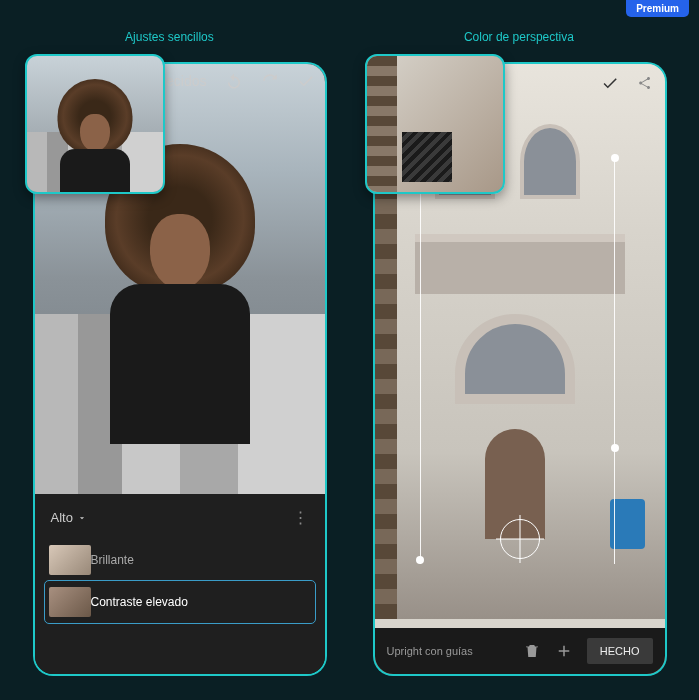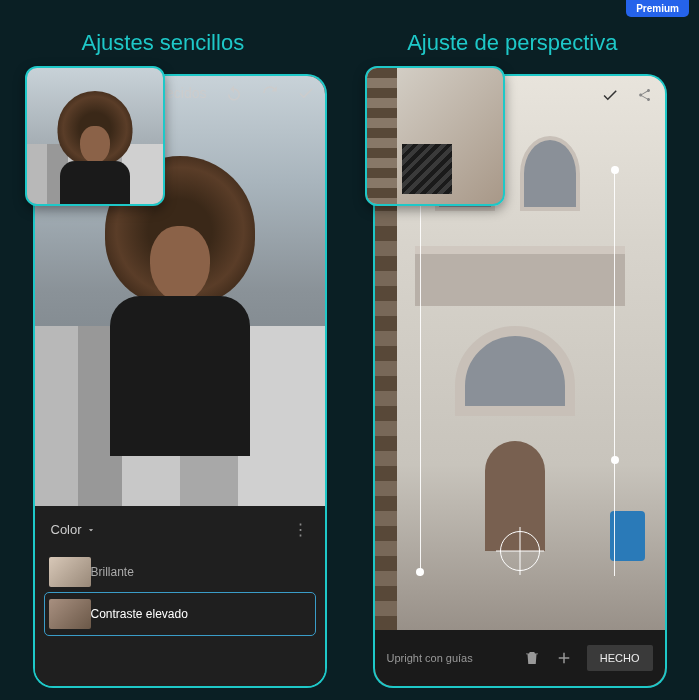--- a/index.html
+++ b/index.html
@@ -1,19 +1,19 @@
 <!DOCTYPE html>
 <html><head>
 <meta charset="utf-8">
 <style>
 *{margin:0;padding:0;box-sizing:border-box}
 body{background:#0a1f24;font-family:-apple-system,BlinkMacSystemFont,sans-serif;width:699px;height:700px;overflow:hidden;position:relative}
 .badge{position:absolute;top:0;right:10px;background:#2563eb;color:#fff;font-size:10px;font-weight:600;padding:3px 10px;border-radius:0 0 5px 5px;z-index:10}
 .titles{display:flex;justify-content:space-around;padding:30px 0 20px}
-.titles h2{color:#1ec8c8;font-size:22px;font-weight:500}
+.titles h2{color:#1ec8c8;font-size:12px;font-weight:500}
 .panels{display:flex;justify-content:center;gap:50px;padding:0 20px}
 .phone{position:relative;width:290px;height:610px;border-radius:18px;overflow:hidden;box-shadow:0 0 0 2px #1ec8c8}
 .thumb{position:absolute;top:-10px;left:-10px;width:140px;height:140px;border-radius:12px;border:2px solid #1ec8c8;overflow:hidden;z-index:5;box-shadow:0 4px 12px rgba(0,0,0,.4)}
 .phone-left{background:#1a1a1a}
 .photo-main{width:100%;height:430px;background:linear-gradient(180deg,#c8d2d8 0%,#a8b4bc 25%,#8a9298 50%,#6b7278 100%);position:relative}
 .person{position:absolute;left:50%;top:50%;transform:translate(-50%,-45%);width:180px;height:300px}
 .hair{position:absolute;top:0;left:50%;transform:translateX(-50%);width:150px;height:150px;background:radial-gradient(circle,#3a2818 30%,#5a3d28 60%,#2a1c10 90%);border-radius:50% 50% 45% 45%}
 .face{position:absolute;top:70px;left:50%;transform:translateX(-50%);width:60px;height:75px;background:#8b6248;border-radius:45% 45% 50% 50%}
 .body{position:absolute;top:140px;left:50%;transform:translateX(-50%);width:140px;height:160px;background:#1a1a1a;border-radius:30px 30px 0 0}
 .buildings{position:absolute;bottom:0;left:0;right:0;height:180px;background:linear-gradient(90deg,#b8b8b8 0%,#b8b8b8 15%,#989898 15%,#989898 30%,#c8c8c8 30%,#c8c8c8 50%,#a8a8a8 50%,#a8a8a8 70%,#d0d0d0 70%,#d0d0d0 100%)}
@@ -44,38 +44,38 @@
 .bin{position:absolute;bottom:70px;right:20px;width:35px;height:50px;background:#2a7ab8;border-radius:4px}
 .topbar-right{position:absolute;top:10px;right:12px;display:flex;gap:16px}
 .guide-v{position:absolute;top:90px;bottom:55px;left:45px;width:1px;background:rgba(255,255,255,.9)}
 .guide-v.r{left:auto;right:50px}
 .guide-dot{position:absolute;width:8px;height:8px;background:#fff;border-radius:50%}
 .gd1{top:90px;left:41px}.gd2{top:90px;right:46px}.gd3{top:380px;right:46px}.gd4{bottom:55px;left:41px}
 .crosshair{position:absolute;bottom:60px;left:50%;transform:translateX(-50%);width:40px;height:40px;border:1px solid #fff;border-radius:50%}
 .crosshair::before,.crosshair::after{content:"";position:absolute;background:#fff}
 .crosshair::before{left:50%;top:-5px;bottom:-5px;width:1px;transform:translateX(-50%)}
 .crosshair::after{top:50%;left:-5px;right:-5px;height:1px;transform:translateY(-50%)}
-.bottom-bar{position:absolute;bottom:0;left:0;right:0;height:56px;background:#1a1a1a;display:flex;align-items:center;padding:0 12px;gap:14px}
+.bottom-bar{position:absolute;bottom:0;left:0;right:0;height:46px;background:#1a1a1a;display:flex;align-items:center;padding:0 12px;gap:14px}
 .bottom-bar .txt{color:#999;font-size:11px;flex:1}
 .done{background:#3a3a3a;color:#eee;font-size:11px;padding:7px 13px;border-radius:2px;font-weight:500}
 .tl{background:linear-gradient(180deg,#c8d2d8 0%,#8a9298 100%)}
 .tl .person{transform:translate(-50%,-40%) scale(.5)}
 .tr{background:linear-gradient(135deg,#d8d4cc 0%,#a89888 100%)}
 .tr-stripe{position:absolute;top:0;left:0;width:30px;height:100%;background:repeating-linear-gradient(180deg,#584838 0 10px,#887868 10px 20px)}
 .tr-stairs{position:absolute;bottom:10px;left:35px;width:50px;height:50px;background:repeating-linear-gradient(135deg,#1a1a1a 0 4px,#3a3a3a 4px 8px)}
 svg{fill:currentColor}
 </style>
 </head>
 <body>
 
 <div class="badge">Premium</div>
 
 <div class="titles">
   <h2>Ajustes sencillos</h2>
-  <h2>Ajuste de perspectiva</h2>
+  <h2>Color de perspectiva</h2>
 </div>
 
 <div class="panels">
 
   <div style="position:relative">
     <div class="phone phone-left">
       <div class="photo-main">
         <div class="buildings"></div>
         <div class="person">
             <div class="hair"></div>
@@ -91,21 +91,21 @@
                 <path d="M5 12c0-3.9 3.1-7 7-7 1.9 0 3.6.7 4.9 2l-2.9 2.9H21V3l-2.7 2.7C16.6 4 14.4 3 12 3 7 3 3 7 3 12h2z"></path>
               </svg></span>
           <span class="ic"><svg viewBox="0 0 24 24">
                 <path d="M9 16.2L4.8 12l-1.4 1.4L9 19 21 7l-1.4-1.4z"></path>
               </svg></span>
         </div>
       </div>
       <div class="bottom-panel">
         <div class="color-row">
           <span class="lbl">
-              <span>Color</span> 
+              <span>Alto</span> 
               <svg width="10" height="10" viewBox="0 0 24 24">
                 <path d="M7 10l5 5 5-5z"></path>
               </svg>
             </span>
           <span class="dots">⋮</span>
         </div>
         <div class="presets">
           <div class="preset">
               <div class="preset-thumb t1"></div>
               <span>Brillante</span>

